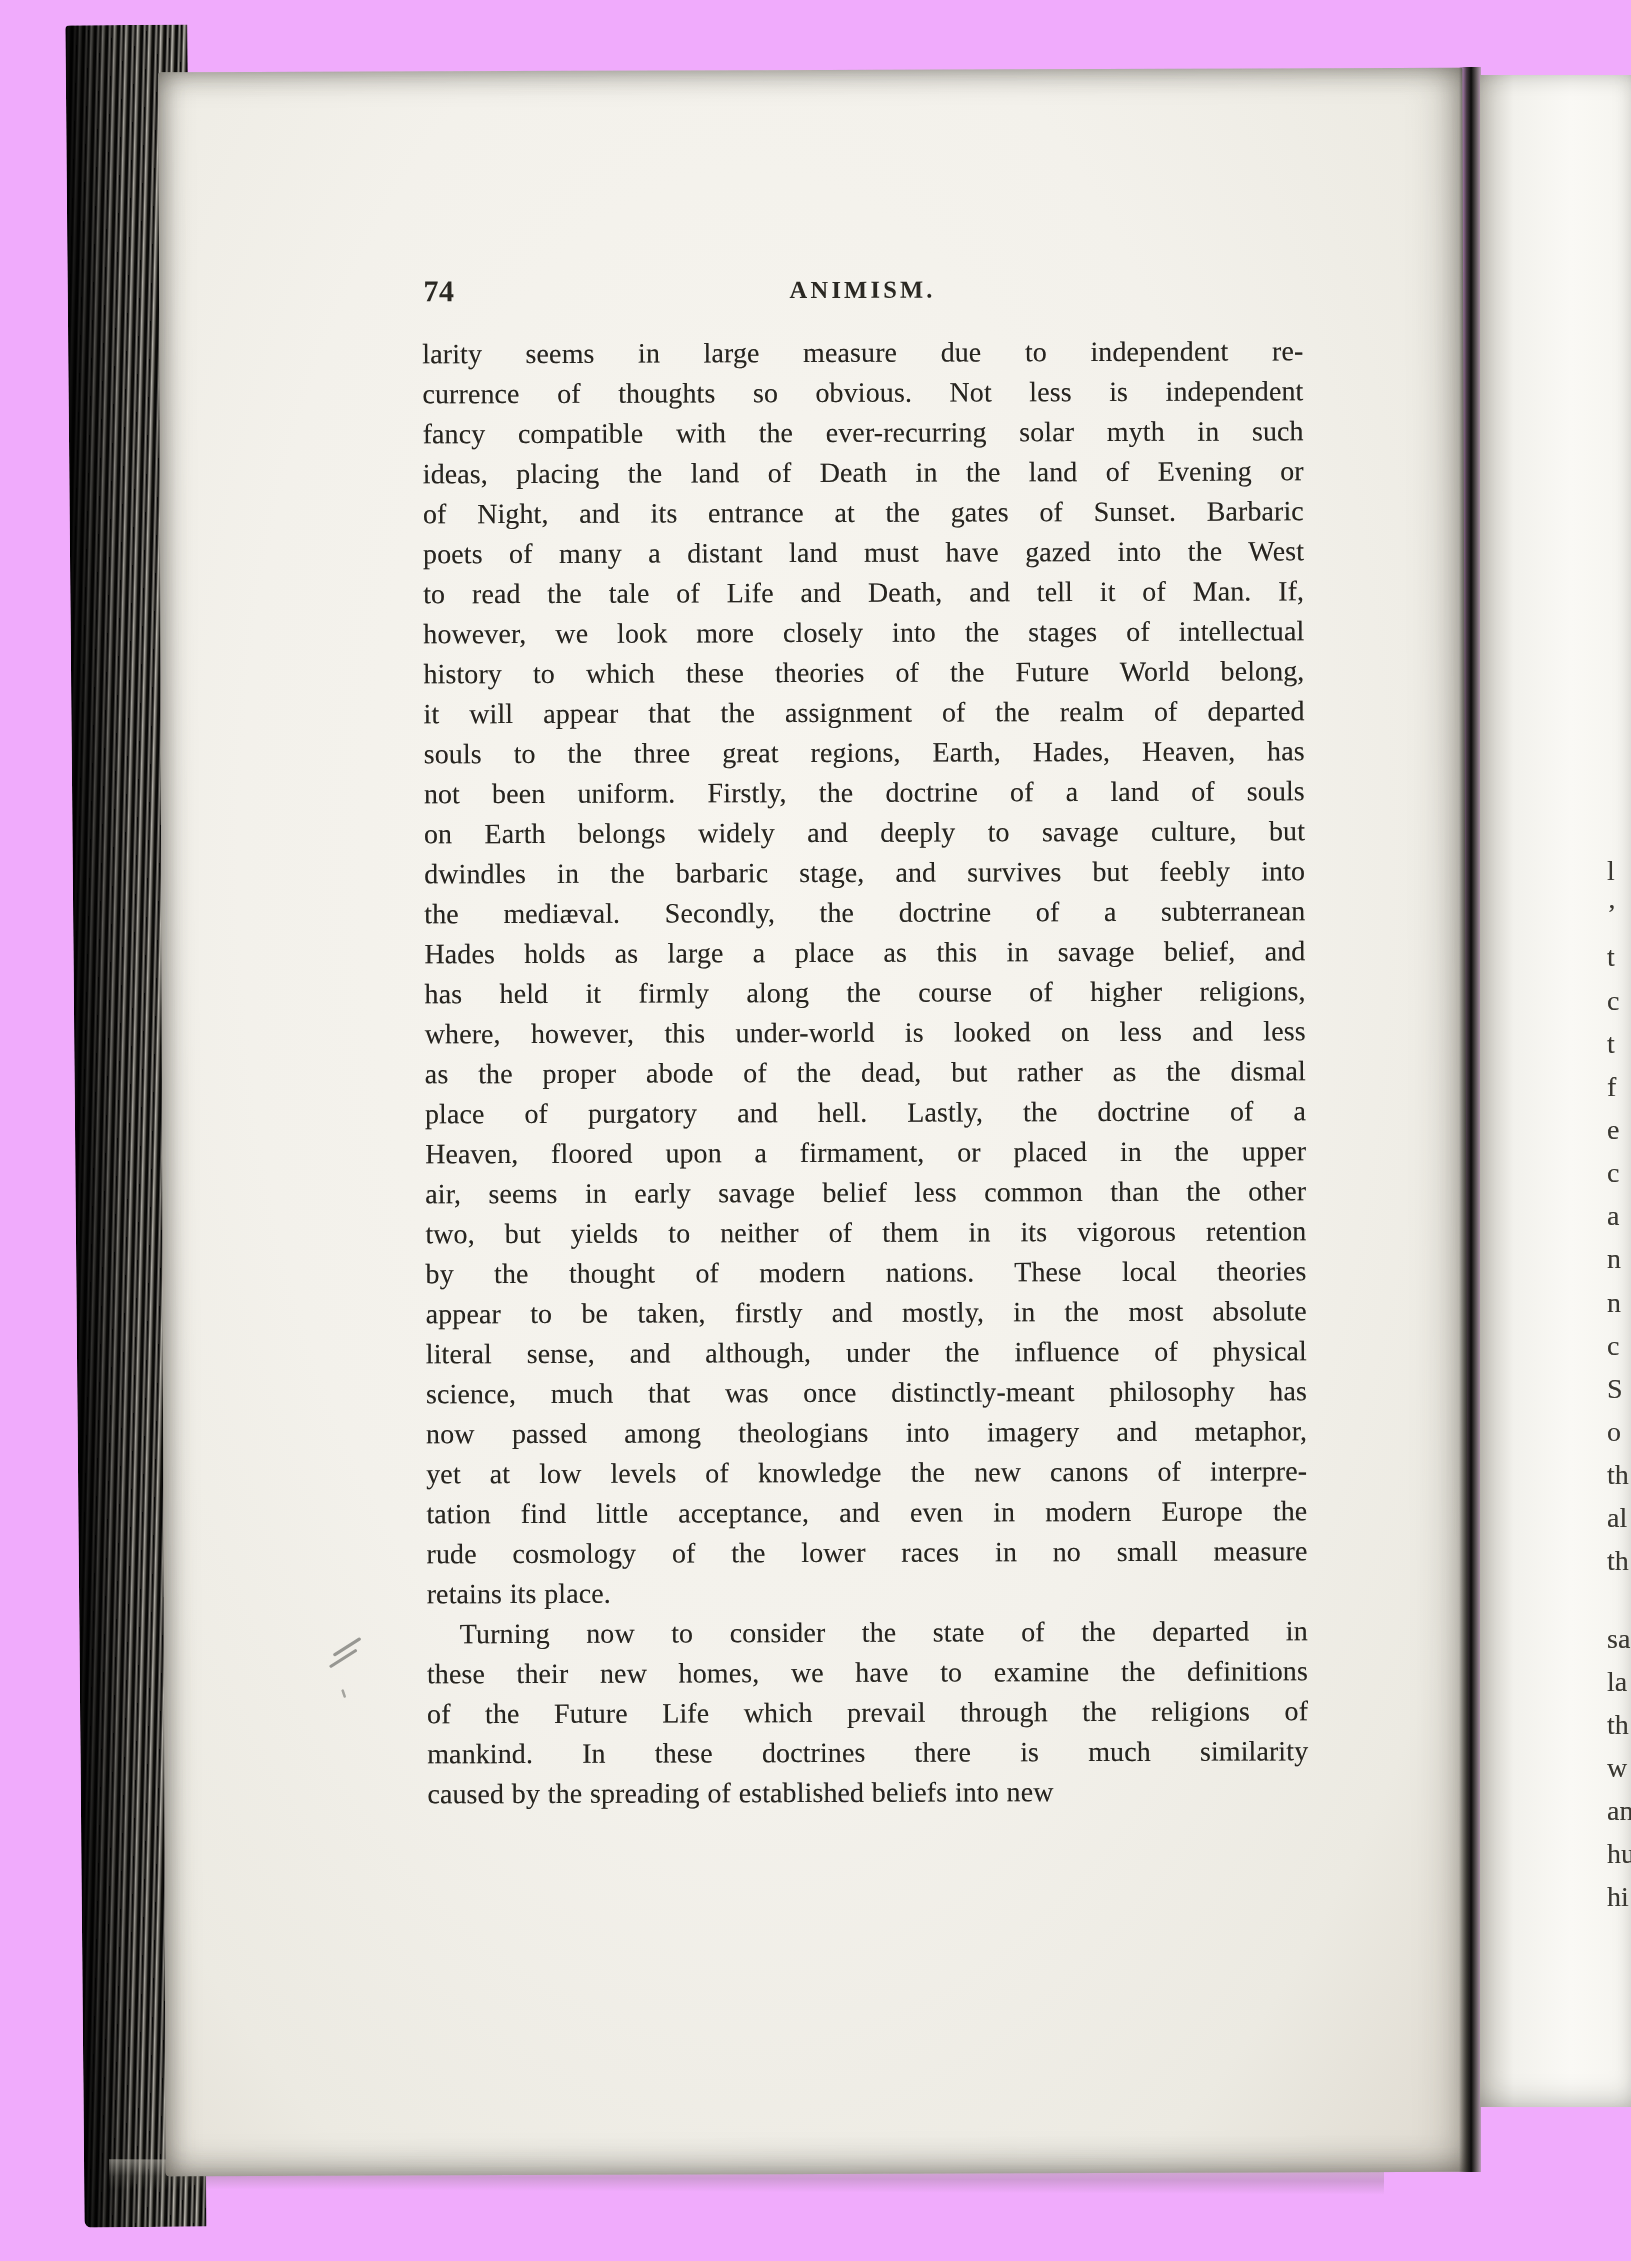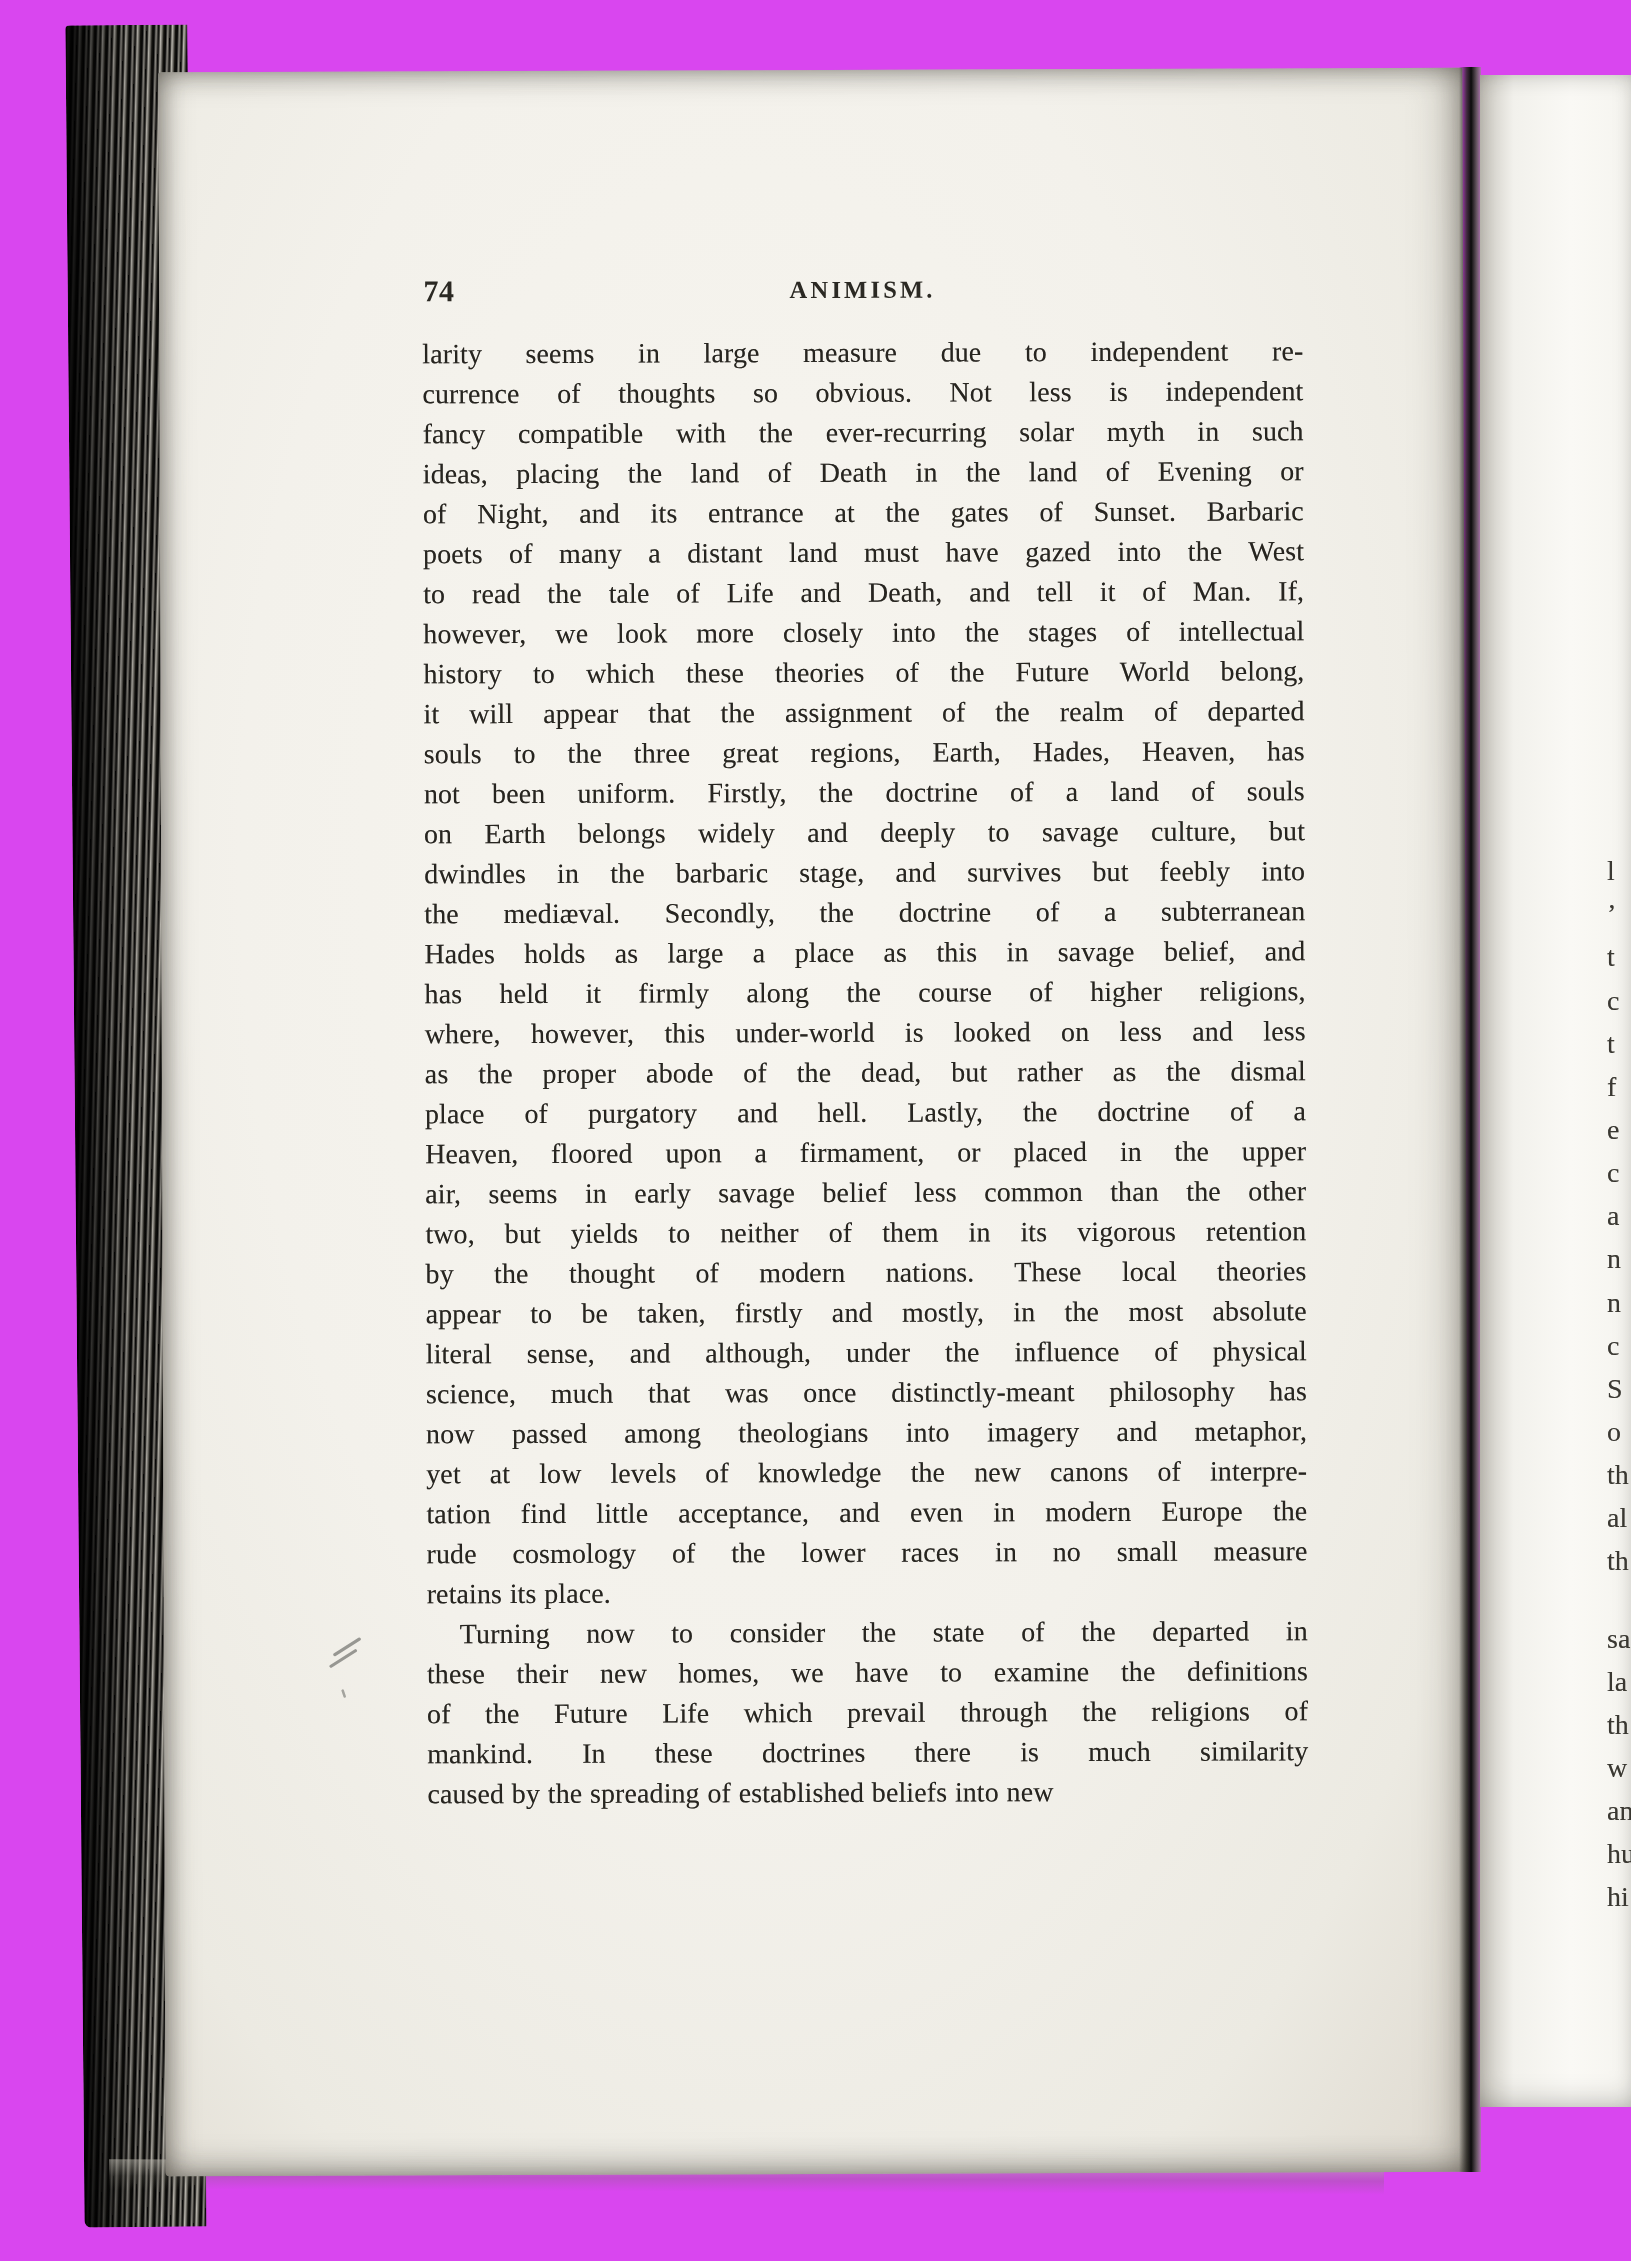--- a/index.html
+++ b/index.html
@@ -4,21 +4,21 @@
 <style>
   html, body {
     margin: 0;
     padding: 0;
     background: #000;
   }
   .scan {
     position: relative;
     width: 1632px;
     height: 2261px;
-    background: #d946ef;
+    background: #f0abfc;
     overflow: hidden;
     font-family: "Liberation Serif", "DejaVu Serif", serif;
   }
 
   
   .page-edges {
     position: absolute;
     left: 75px;
     top: 24.5px;
     width: 122px;

